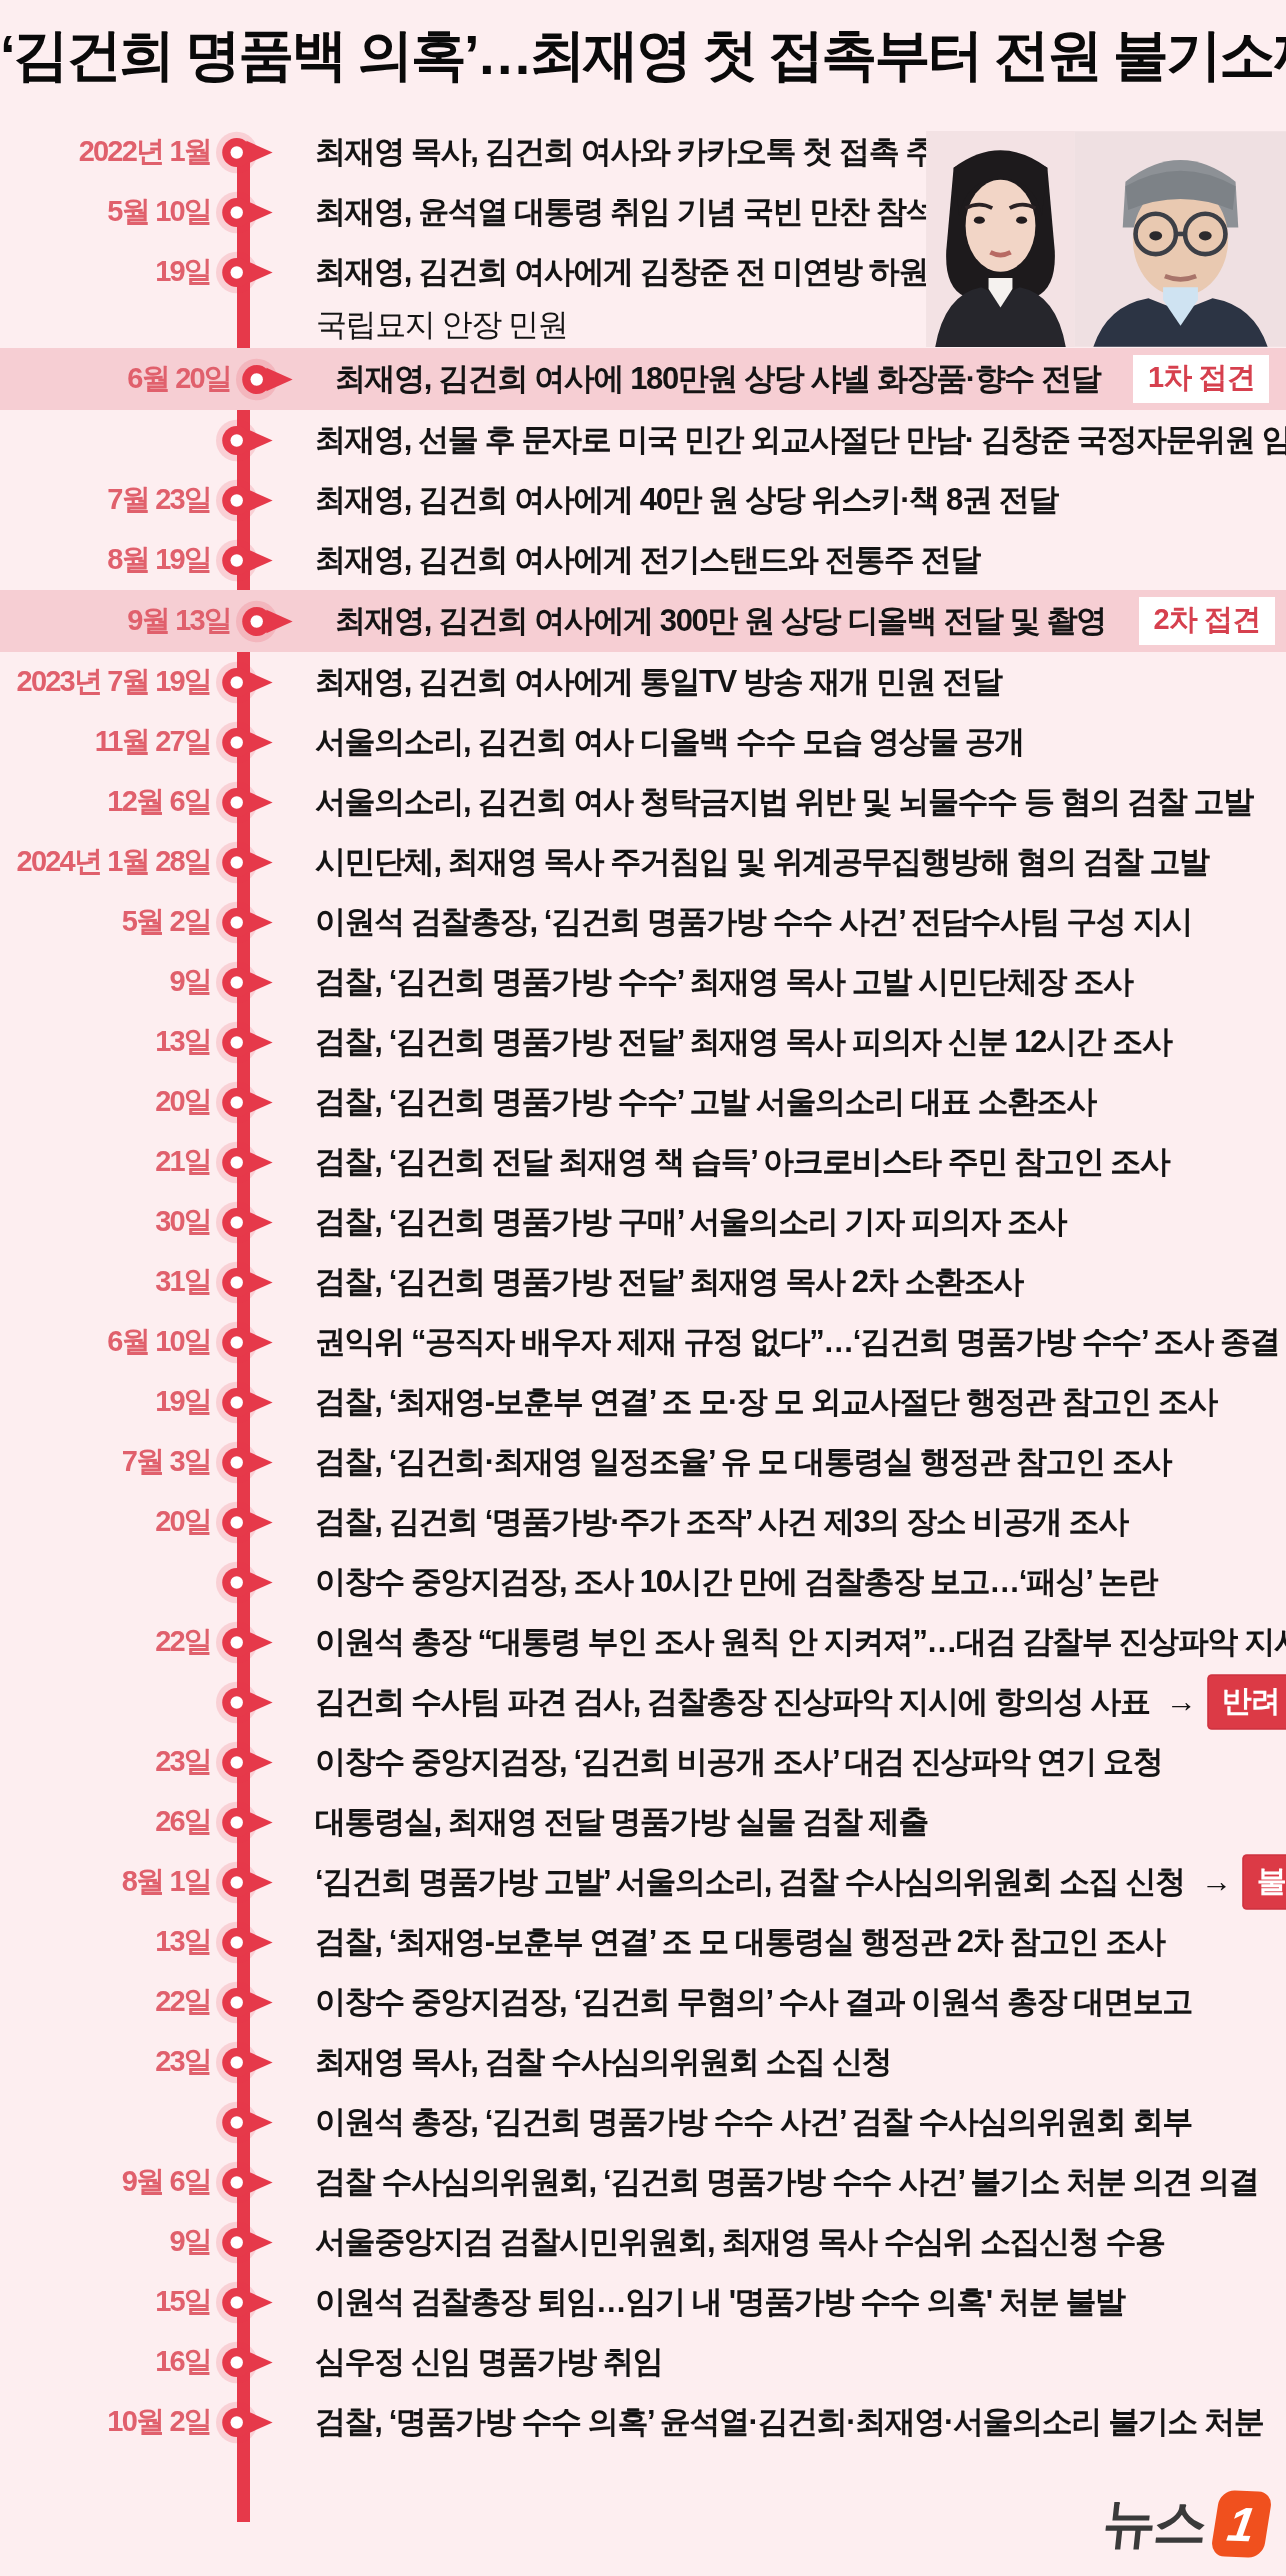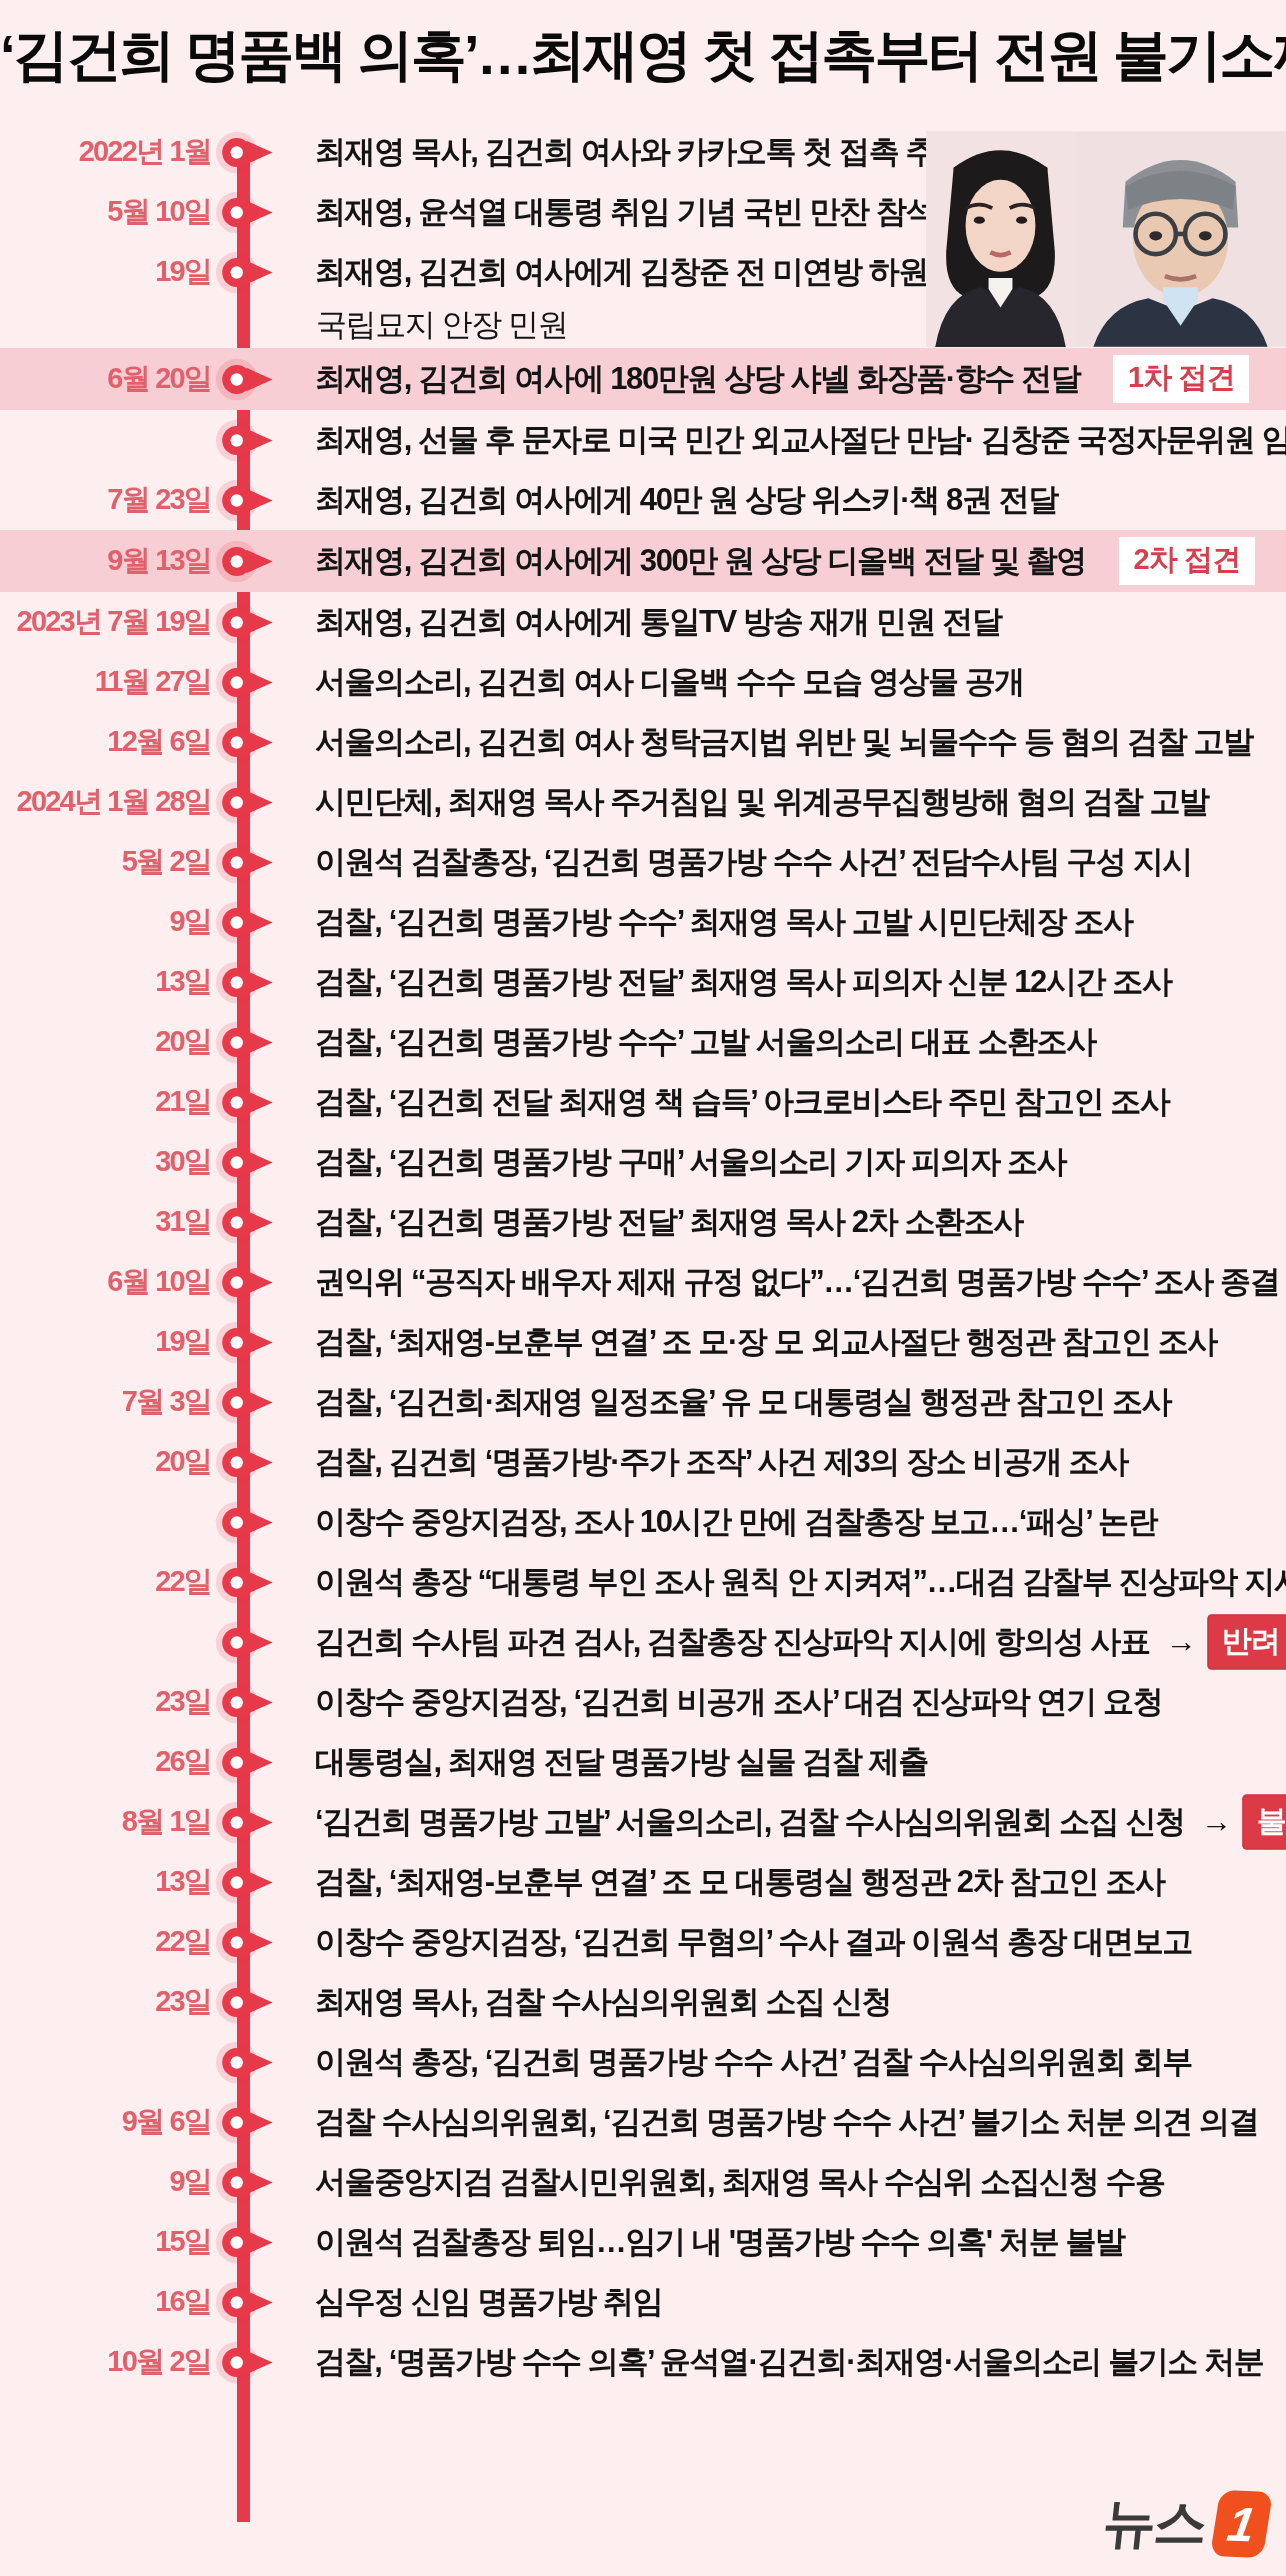--- a/index.html
+++ b/index.html
@@ -13,21 +13,21 @@
     font-size:56px;font-weight:900;letter-spacing:-2.8px;color:#0a0a0a;white-space:nowrap;
   }
   .timeline-line{
     position:absolute;left:237px;top:154px;width:13px;height:2368px;
     background:#e6394a;z-index:1;
   }
   .rows{position:absolute;top:122px;left:0;width:1286px;z-index:2;}
   .row{width:1286px;}
   .row.highlight{background:#f6ced3;}
   .row-main{display:flex;align-items:center;height:60px;}
-  .row.highlight .row-main{height:62px;}
+  .row.highlight .row-main{height:62px;padding-left:20px;}
   .date{
     width:211px;flex:none;text-align:right;
     font-size:29px;font-weight:600;color:#e0606c;letter-spacing:-1.8px;white-space:nowrap;
   }
   .pin{width:64px;flex:none;display:flex;justify-content:flex-start;}
   .pin svg{width:79px;height:59px;margin-left:4.6px;}
   .event{
     flex:1;display:flex;align-items:center;padding-left:40px;
     font-size:31px;font-weight:700;letter-spacing:-1.4px;white-space:nowrap;
   }
@@ -208,20 +208,38 @@
             <circle cx="30" cy="32" r="9" fill="#ffffff"></circle>
           </svg>
         </div>
         <div class="event">
           <span class="event-text">최재영, 김건희 여사에게 40만 원 상당 위스키·책 8권 전달</span>
 
         </div>
       </div>
 
     </div>
+      <div class="row">
+      <div class="row-main">
+        <div class="date">8월 19일</div>
+        <div class="pin">
+          <svg viewBox="0 0 86 64">
+            <circle cx="30" cy="32" r="30" fill="rgba(230,57,74,0.16)"></circle>
+            <polygon points="44,15 82,32 44,49" fill="#e6394a"></polygon>
+            <circle cx="30" cy="32" r="21" fill="#e6394a"></circle>
+            <circle cx="30" cy="32" r="9" fill="#ffffff"></circle>
+          </svg>
+        </div>
+        <div class="event">
+          <span class="event-text">최재영, 김건희 여사에게 전기스탠드와 전통주 전달</span>
+
+        </div>
+      </div>
+
+    </div>
       <div class="row highlight">
       <div class="row-main">
         <div class="date">9월 13일</div>
         <div class="pin">
           <svg viewBox="0 0 86 64">
             <circle cx="30" cy="32" r="30" fill="rgba(230,57,74,0.16)"></circle>
             <polygon points="44,15 82,32 44,49" fill="#e6394a"></polygon>
             <circle cx="30" cy="32" r="21" fill="#e6394a"></circle>
             <circle cx="30" cy="32" r="9" fill="#ffffff"></circle>
           </svg>

